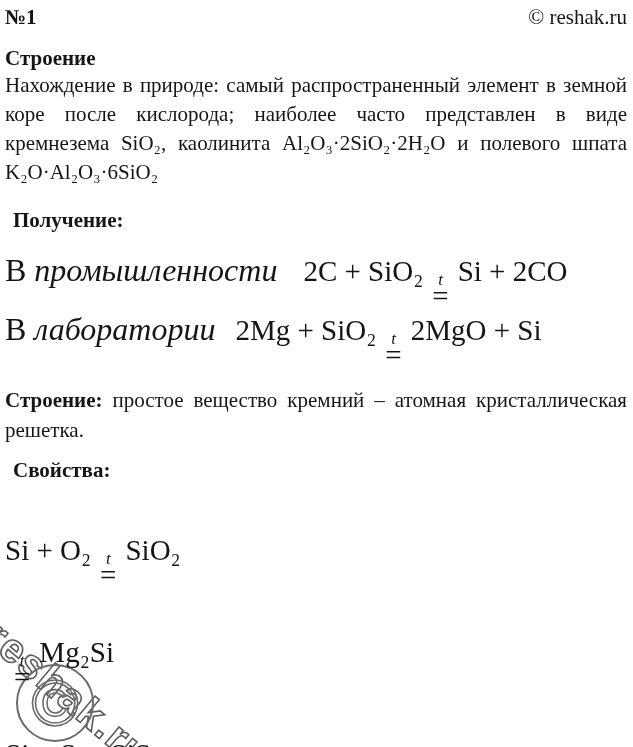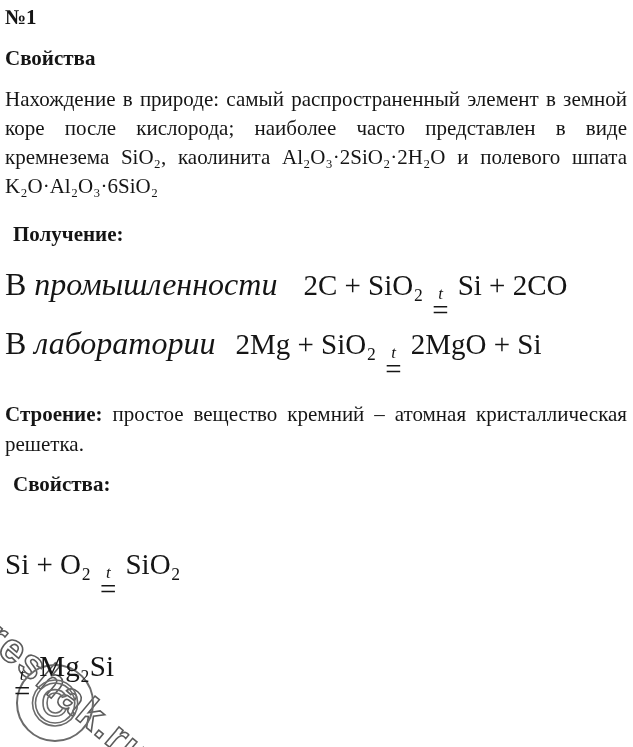--- a/index.html
+++ b/index.html
@@ -18,21 +18,21 @@
   .header{display:flex;justify-content:space-between;align-items:flex-start;
           font-size:21px;line-height:25px;}
   .page-num{font-weight:bold;}
   .site{font-weight:normal;}
   
   .doc-title{font-size:21px;font-weight:bold;line-height:25px;margin:16px 0 0 0;}
   .sec-head{font-size:21px;font-weight:bold;line-height:25px;margin:8px;}
   .h-poluchenie{margin-top:21px;}
   .h-svojstva{margin-top:13px;}
   
-  .para{font-size:21px;line-height:29px;text-align:justify;margin:14px 0 0 0;}
+  .para{font-size:21px;line-height:29px;text-align:justify;margin:0 0 0 0;}
   .para .lead{font-weight:bold;}
   .stroenie{line-height:30px;margin-top:20px;}
   
   .g-rows{margin-top:14px;}
   .g-row{font-size:29px;line-height:47px;white-space:nowrap;}
   .g-label{font-size:32px;}
   .g-method{font-style:italic;}
   .g-row .eq{margin-left:26px;}
   .g-row.row2 .eq{margin-left:20px;}
   .s-rows{margin-top:16px;}
@@ -71,23 +71,24 @@
     <span class="wm-text">reshak.ru</span>
     <span class="wm-ring">
       <span class="wm-c">©</span>
     </span>
   </div>
 
   <div class="content">
 
     <div class="header">
       <span class="page-num">№1</span>
+      <span class="site">© reshak.ru</span>
     </div>
 
-    <h1 class="doc-title">Свойства</h1>
+    <h1 class="doc-title">Строение</h1>
 
     <p class="para nature">Нахождение в природе: самый распространенный элемент в земной коре после кислорода; наиболее часто представлен в виде кремнезема SiO₂, каолинита Al₂O₃·2SiO₂·2H₂O и полевого шпата K₂O·Al₂O₃·6SiO₂</p>
 
     <h2 class="sec-head h-poluchenie">Получение:</h2>
 
     <div class="g-rows">
       <div class="g-row row1">
         <span class="g-label"><span>В</span> <span class="g-method">промышленности</span></span><span class="eq"><span>2C + SiO₂</span><span class="teq">
               <span class="cond">t</span>
               <span class="sign">=</span>

